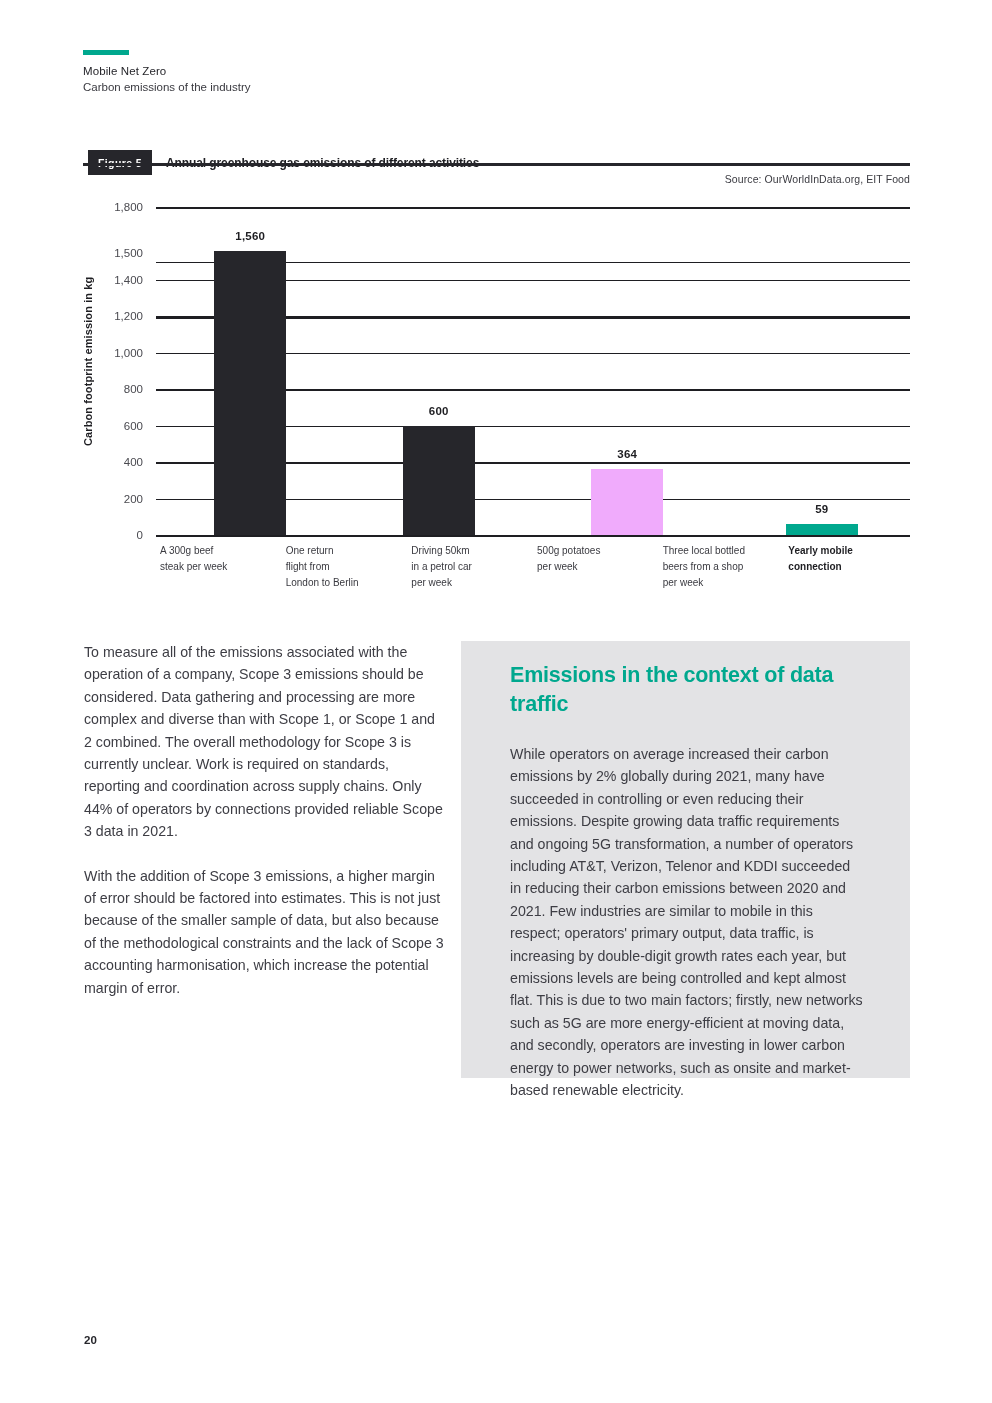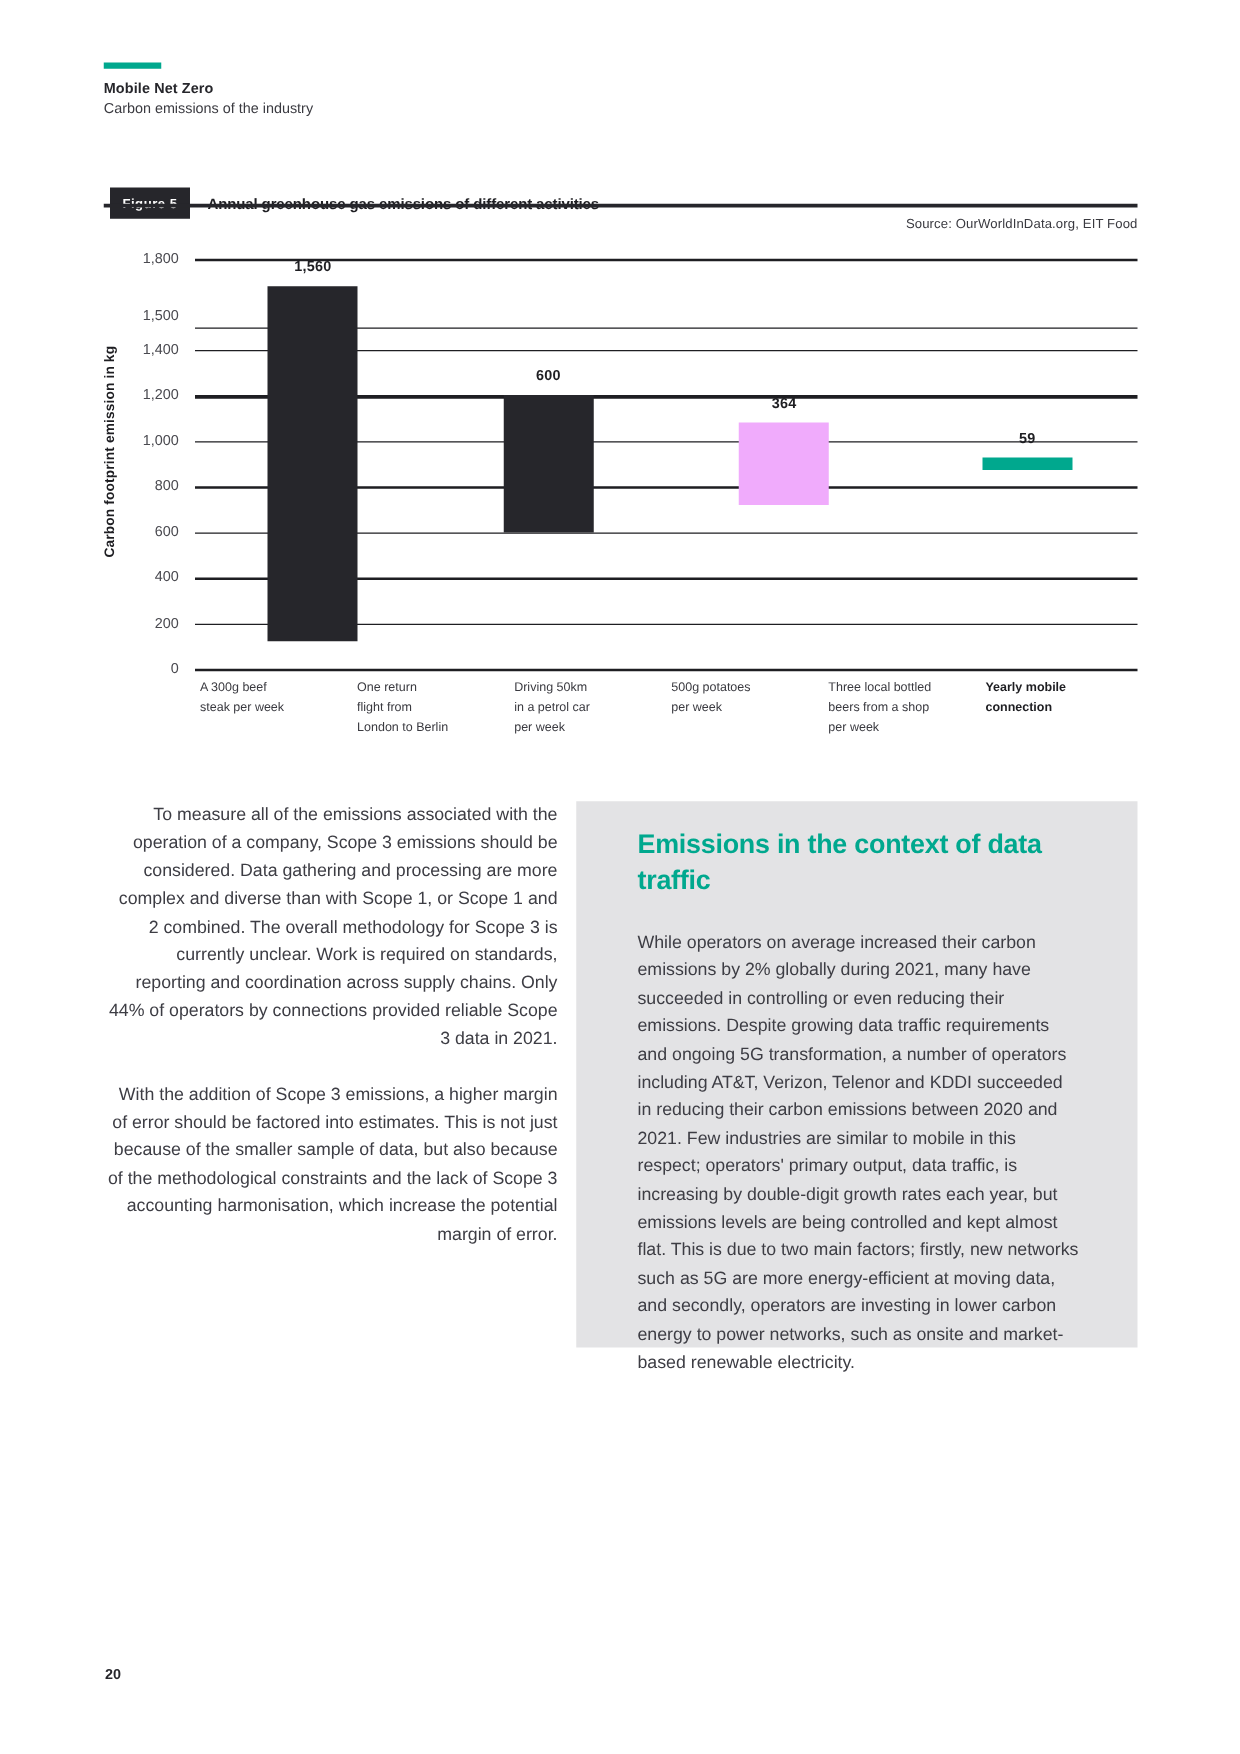--- a/index.html
+++ b/index.html
@@ -19,21 +19,21 @@
     height: 1403px;
     background: #ffffff;
   }
 
   
   .header { position: absolute; left: 83px; top: 50px; }
   .header-rule {
     width: 46px; height: 5px; background: #00a88e; margin-bottom: 9px;
   }
   .header-title {
-    font-size: 11.5px; font-weight: bold; letter-spacing: .1px;
+    font-size: 11.5px; font-weight: normal; letter-spacing: .1px;
     color: #26262b; line-height: 15px;
   }
   .header-sub {
     font-size: 11.5px; font-weight: normal; color: #3a3a40; line-height: 16px;
   }
 
   
   .figure-head {
     position: absolute; left: 88px; top: 138px;
     width: 827px; height: 25px;
@@ -95,21 +95,21 @@
     white-space: nowrap;
   }
 
   .bars {
     position: absolute; left: 0; bottom: 0; top: 0; width: 100%;
     display: flex; align-items: flex-end;
   }
   .bar-slot {
     flex: 1 1 0; height: 100%;
     position: relative;
-    display: flex; align-items: center; justify-content: center;
+    display: flex; align-items: flex-end; justify-content: center;
   }
   .bar {
     width: 72px;
     background: #26262b;
     position: relative;
   }
   .bar.accent { background: #00a88e; margin-left: 12px; }
   .bar-value {
     position: absolute;
     left: 50%; transform: translateX(-50%);
@@ -136,21 +136,20 @@
 
   
   .col-left {
     position: absolute;
     left: 84px; top: 641px;
     width: 362px;
   }
   .col-left p {
     font-size: 14.2px; line-height: 22.4px; color: #3d3d44;
     margin-bottom: 22px;
-    text-align: right;
   }
   .col-left p:last-child { margin-bottom: 0; }
 
   .panel {
     position: absolute;
     left: 461px; top: 641px;
     width: 449px; height: 437px;
     background: #e3e3e5;
     padding: 20px 47px 0 49px;
   }

